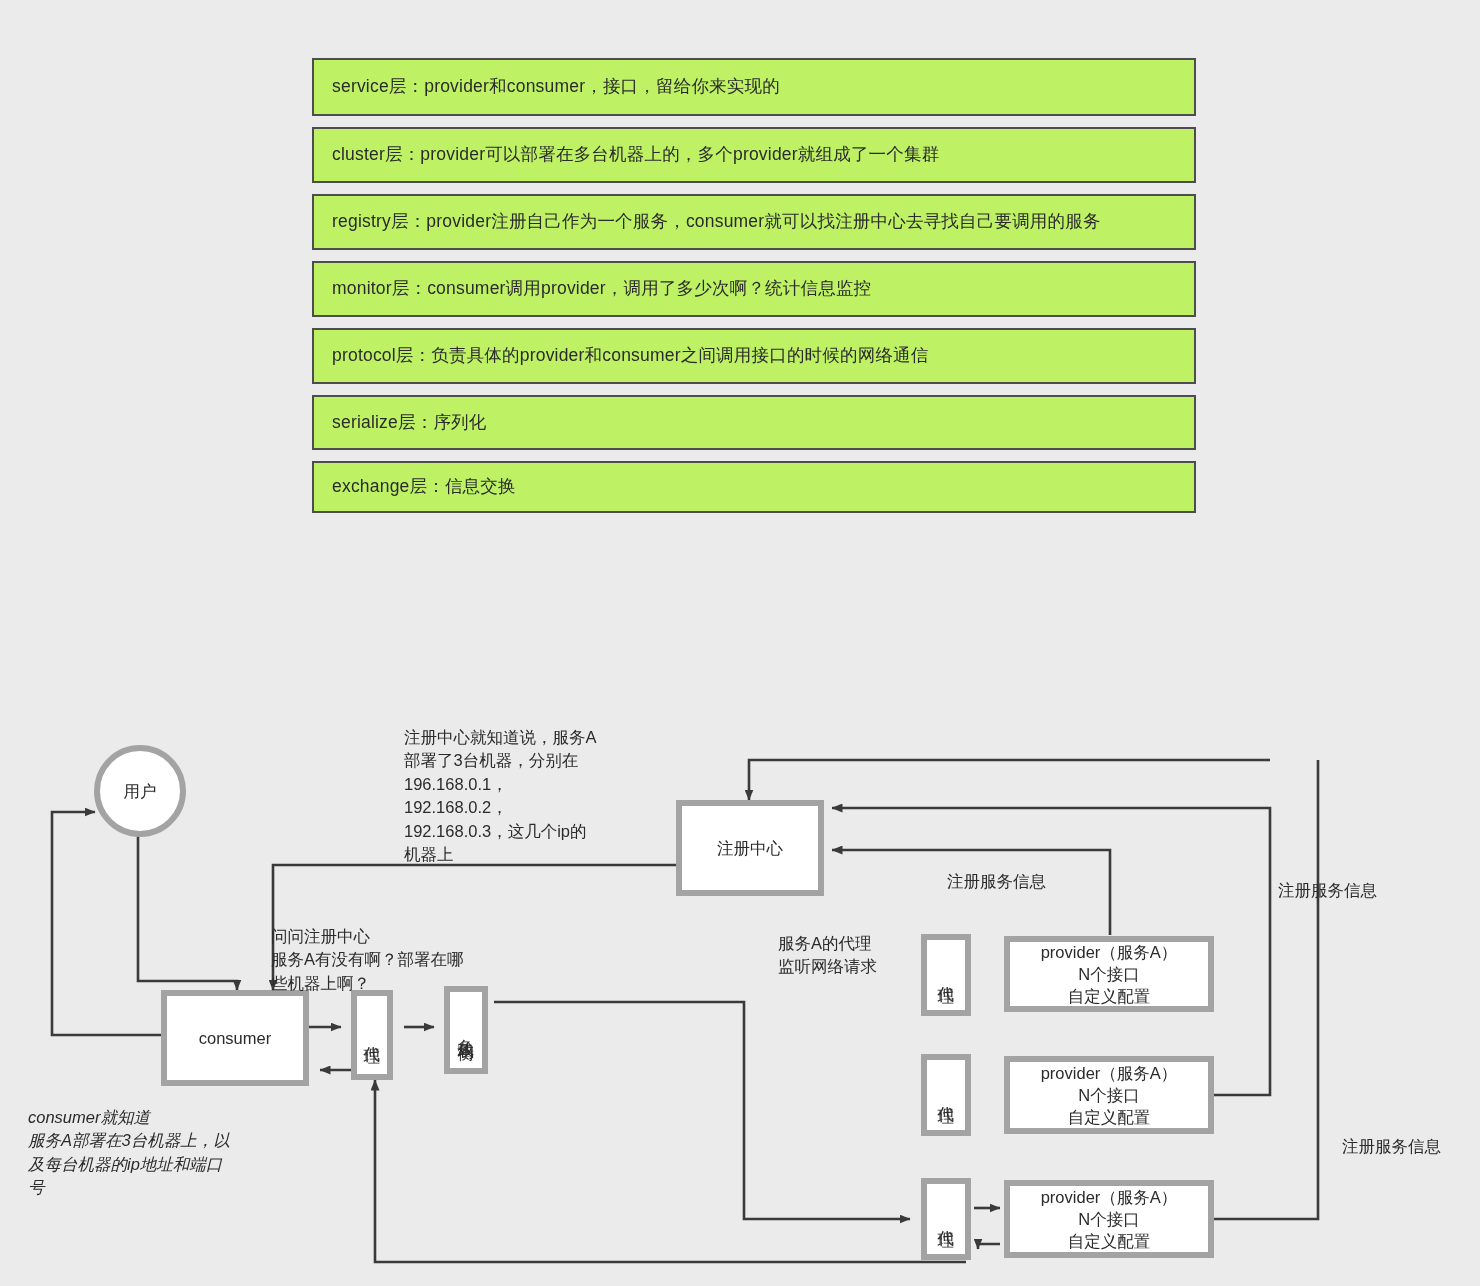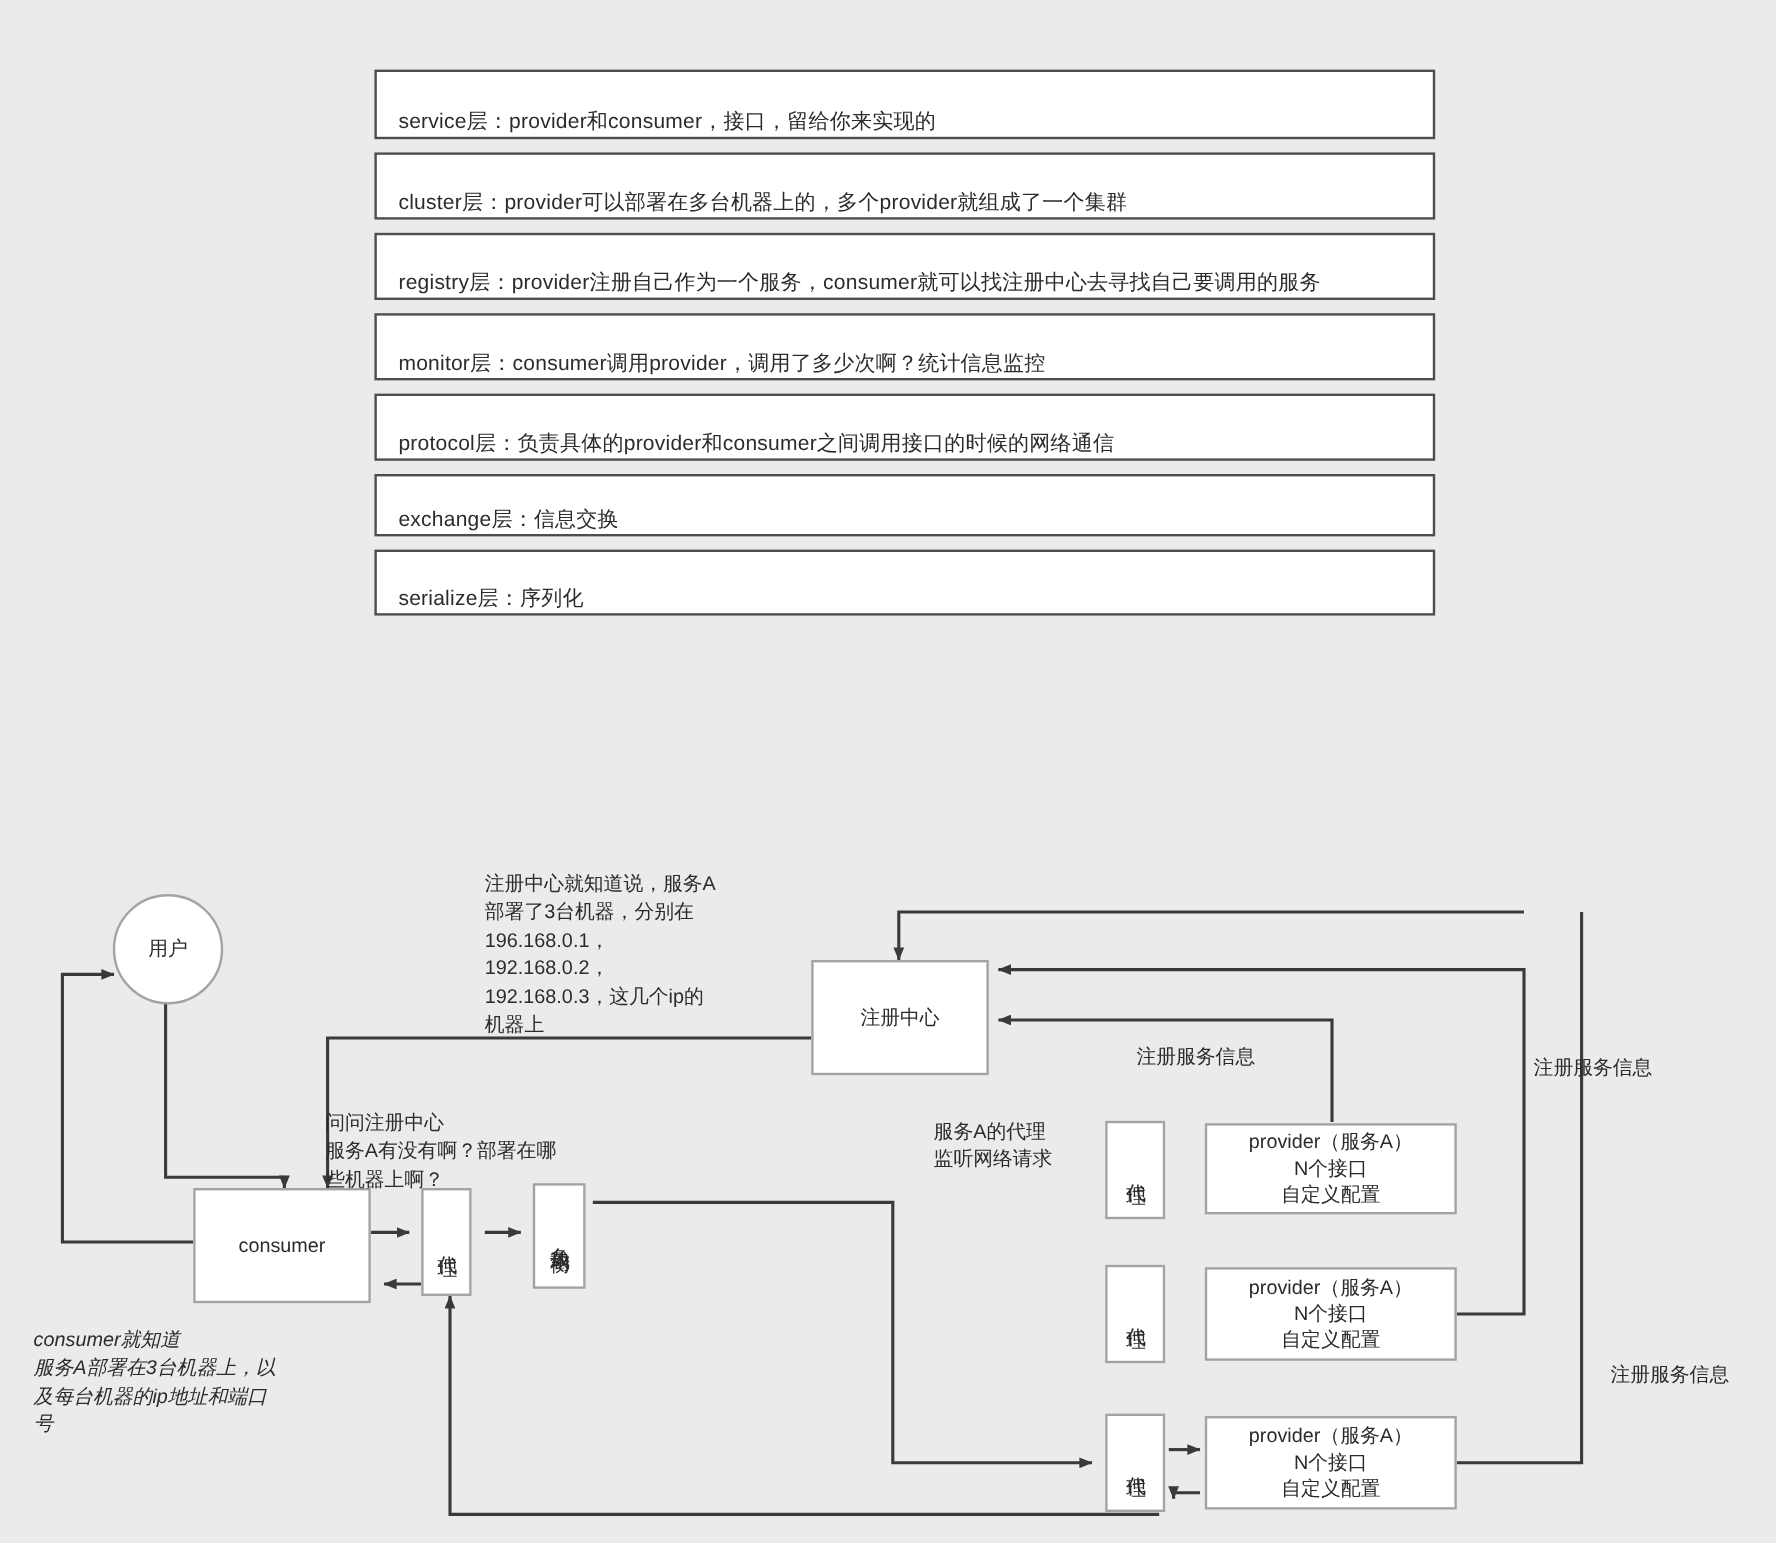--- a/index.html
+++ b/index.html
@@ -9,38 +9,38 @@
     font-family:"Liberation Sans","DejaVu Sans",sans-serif;
     color:#2b2b2b;
     overflow:hidden;
     position:relative;
   }
   #root{position:absolute;left:0;top:0;width:1480px;height:1286px;}
 
   
   .layer-stack{position:absolute;left:312px;top:58px;width:884px;}
   .layer-box{
-    background:#ffffff;
+    background:#bef264;
     border:2px solid #4d4d4d;
     box-sizing:border-box;
     margin-bottom:11px;
     padding:0 18px;
     display:flex;
-    align-items:flex-end;
+    align-items:center;
     font-size:17.5px;
     letter-spacing:.2px;
     line-height:1.45;
   }
   .layer-box span{display:block;}
 
   
   .node{
     position:absolute;
     background:#ffffff;
-    border:2px solid #a3a3a3;
+    border:6px solid #a3a3a3;
     box-sizing:border-box;
     display:flex;
     align-items:center;
     justify-content:center;
     text-align:center;
     font-size:16.5px;
     line-height:1.35;
     z-index:4;
   }
   .node.circle{border-radius:50%;}
@@ -75,25 +75,25 @@
       </div>
     <div class="layer-box" style="height:56px">
         <span>registry层：provider注册自己作为一个服务，consumer就可以找注册中心去寻找自己要调用的服务</span>
       </div>
     <div class="layer-box" style="height:56px">
         <span>monitor层：consumer调用provider，调用了多少次啊？统计信息监控</span>
       </div>
     <div class="layer-box" style="height:56px">
         <span>protocol层：负责具体的provider和consumer之间调用接口的时候的网络通信</span>
       </div>
+    <div class="layer-box" style="height:55px">
+        <span>serialize层：序列化</span>
+      </div>
     <div class="layer-box" style="height:52px">
         <span>exchange层：信息交换</span>
-      </div>
-    <div class="layer-box" style="height:55px">
-        <span>serialize层：序列化</span>
       </div>
   </div>
 
   <svg id="wires" viewBox="0 0 1480 1286">
     <defs>
       <marker id="ah" markerWidth="11" markerHeight="9" refX="10.5" refY="4.5" orient="auto" markerUnits="userSpaceOnUse">
         <path d="M0,0 L11,4.5 L0,9 z" fill="#3a3a3a"></path>
       </marker>
     </defs>
     <g stroke="#3a3a3a" stroke-width="2.6" fill="none">

